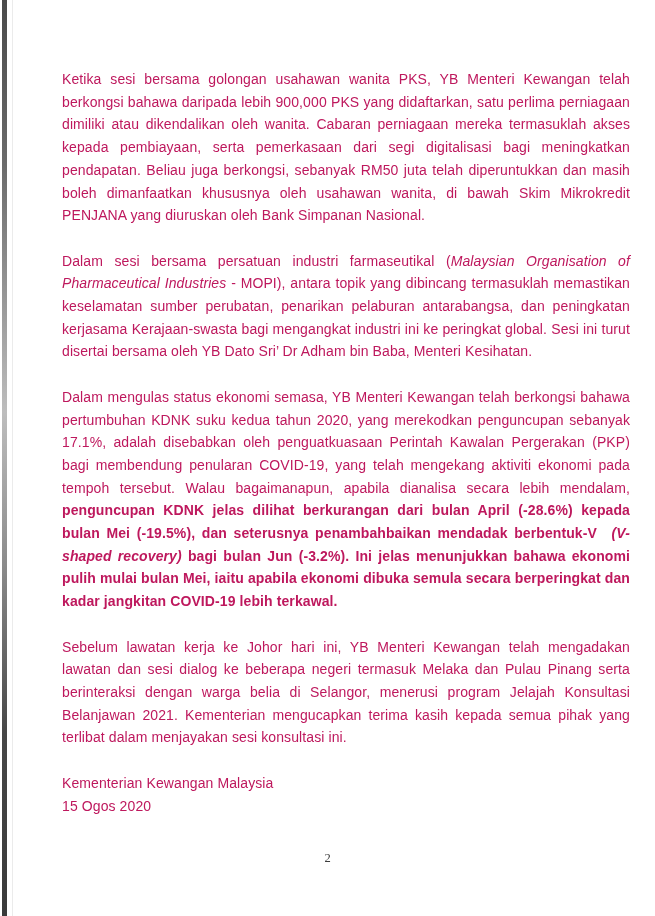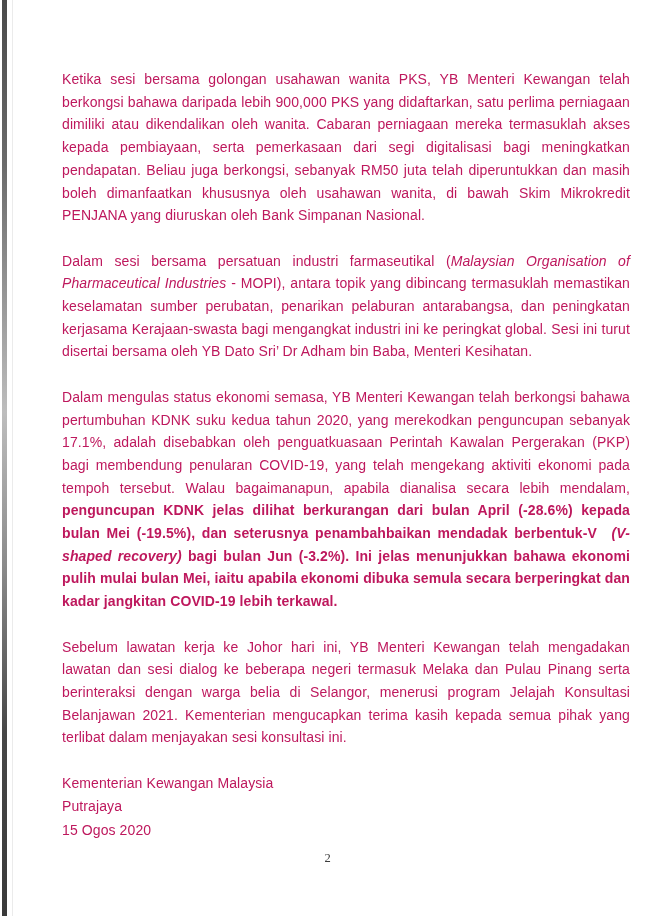--- a/index.html
+++ b/index.html
@@ -80,19 +80,18 @@
   <p class="para"><span>Ketika sesi bersama golongan usahawan wanita PKS, YB Menteri Kewangan telah berkongsi bahawa daripada lebih 900,000 PKS yang didaftarkan, satu perlima perniagaan dimiliki atau dikendalikan oleh wanita. Cabaran perniagaan mereka termasuklah akses kepada pembiayaan, serta pemerkasaan dari segi digitalisasi bagi meningkatkan pendapatan. Beliau juga berkongsi, sebanyak RM50 juta telah diperuntukkan dan masih boleh dimanfaatkan khususnya oleh usahawan wanita, di bawah Skim Mikrokredit PENJANA yang diuruskan oleh Bank Simpanan Nasional.</span></p>
 
   <p class="para"><span>Dalam sesi bersama persatuan industri farmaseutikal (</span><span class="italic">Malaysian Organisation of Pharmaceutical Industries</span><span> - MOPI), antara topik yang dibincang termasuklah memastikan keselamatan sumber perubatan, penarikan pelaburan antarabangsa, dan peningkatan kerjasama Kerajaan-swasta bagi mengangkat industri ini ke peringkat global. Sesi ini turut disertai bersama oleh YB Dato Sri’ Dr Adham bin Baba, Menteri Kesihatan.</span></p>
 
   <p class="para"><span>Dalam mengulas status ekonomi semasa, YB Menteri Kewangan telah berkongsi bahawa pertumbuhan KDNK suku kedua tahun 2020, yang merekodkan penguncupan sebanyak 17.1%, adalah disebabkan oleh penguatkuasaan Perintah Kawalan Pergerakan (PKP) bagi membendung penularan COVID-19, yang telah mengekang aktiviti ekonomi pada tempoh tersebut. Walau bagaimanapun, apabila dianalisa secara lebih mendalam, </span><span class="bold">penguncupan KDNK jelas dilihat berkurangan dari bulan April (-28.6%) kepada bulan Mei (-19.5%), dan seterusnya penambahbaikan mendadak berbentuk-V </span><span class="bolditalic">(V-shaped recovery)</span><span class="bold"> bagi bulan Jun (-3.2%). Ini jelas menunjukkan bahawa ekonomi pulih mulai bulan Mei, iaitu apabila ekonomi dibuka semula secara berperingkat dan kadar jangkitan COVID-19 lebih terkawal.</span></p>
 
   <p class="para"><span>Sebelum lawatan kerja ke Johor hari ini, YB Menteri Kewangan telah mengadakan lawatan dan sesi dialog ke beberapa negeri termasuk Melaka dan Pulau Pinang serta berinteraksi dengan warga belia di Selangor, menerusi program Jelajah Konsultasi Belanjawan 2021. Kementerian mengucapkan terima kasih kepada semua pihak yang terlibat dalam menjayakan sesi konsultasi ini.</span></p>
 
   <div class="signoff">
     <p>Kementerian Kewangan Malaysia</p>
-    <p>Putrajaya</p>
     <p>15 Ogos 2020</p>
   </div>
 
 </div>
 
 <div class="pagenum">2</div>
 
 </body></html>

